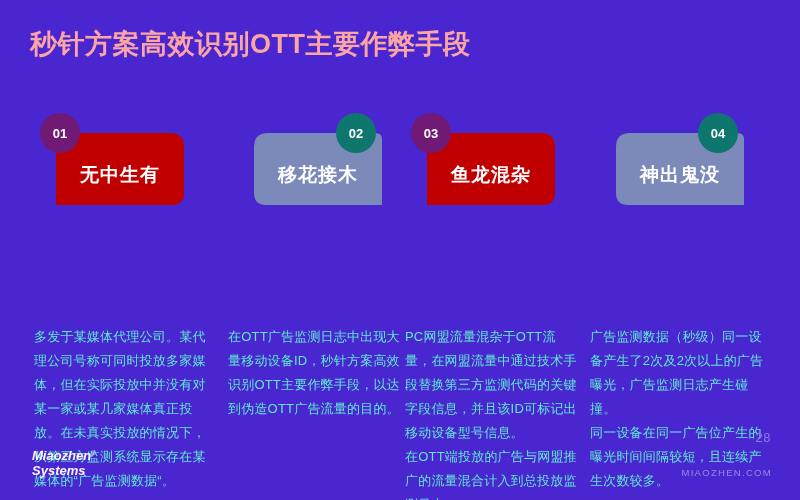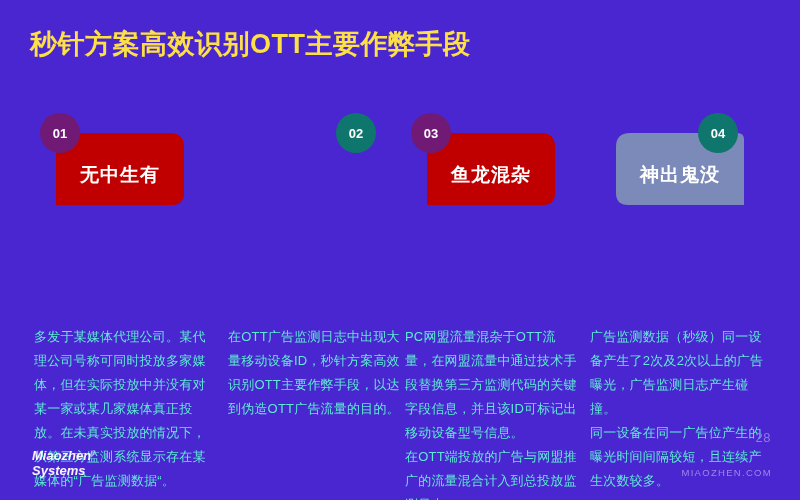--- a/index.html
+++ b/index.html
@@ -20,21 +20,21 @@
     overflow: hidden;
   }
 
   
   #slide-title {
     position: absolute;
     left: 30px;
     top: 26px;
     font-size: 27px;
     font-weight: bold;
-    color: #fde047;
+    color: #fca5a5;
     letter-spacing: 0.5px;
     white-space: nowrap;
   }
 
   
   .col {
     position: absolute;
     top: 113px;
     width: 176px;
   }
@@ -170,20 +170,26 @@
         <span>01</span>
       </div>
     </div>
     <div class="body-text">
       <p>多发于某媒体代理公司。某代理公司号称可同时投放多家媒体，但在实际投放中并没有对某一家或某几家媒体真正投放。在未真实投放的情况下，从第三方监测系统显示存在某媒体的“广告监测数据“。</p>
     </div>
   </div>
 
   <div class="col col-1">
     <div class="banner-wrap">
+      <div class="banner flip">
+        <svg viewBox="0 0 128 72" preserveAspectRatio="none">
+          <path d="M128,6 Q128,0 121,0 L14,0 Q0,0 0,14 L0,60 Q0,72 12,72 L116,72 L128,72 Z" fill="#7b8ab8"></path>
+        </svg>
+        <span class="banner-label">移花接木</span>
+      </div>
       <div class="badge right gray">
         <span>02</span>
       </div>
     </div>
     <div class="body-text">
       <p>在OTT广告监测日志中出现大量移动设备ID，秒针方案高效识别OTT主要作弊手段，以达到伪造OTT广告流量的目的。</p>
     </div>
   </div>
 
   <div class="col col-2">

